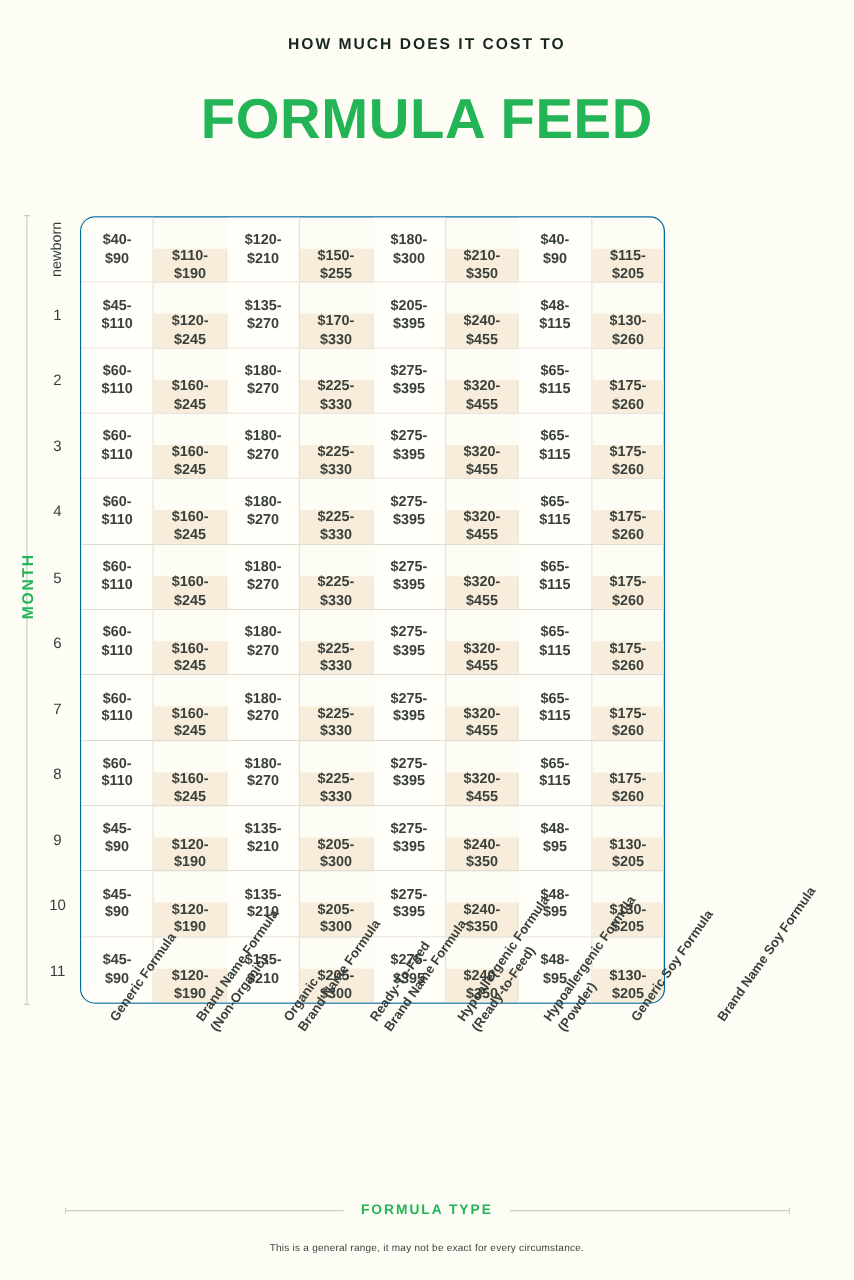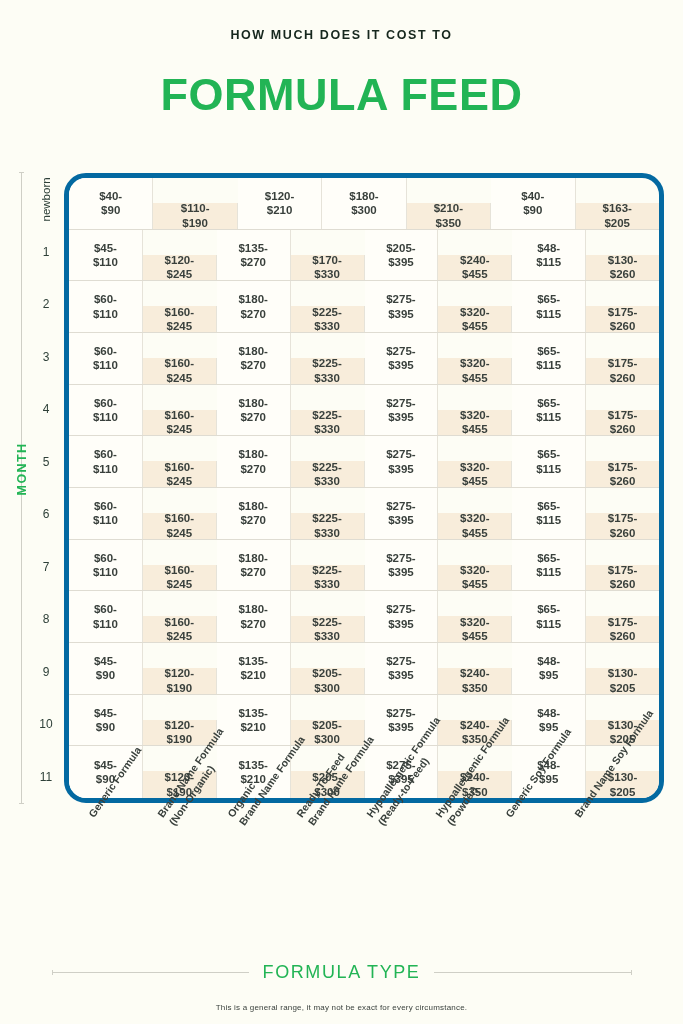--- a/index.html
+++ b/index.html
@@ -96,24 +96,24 @@
   .row-label.vertical {
     writing-mode: vertical-rl;
     transform: rotate(180deg);
     font-size: 11.5px;
   }
 
   
   .grid {
     position: absolute;
     left: 64px; top: 5px;
-    width: 600px; height: 630px;
-    border-radius: 22px;
+    width: 468px; height: 630px;
+    border-radius: 12px;
     overflow: hidden;
-    border: 5px solid #0369a1;
+    border: 1px solid #0369a1;
   }
   .grid-row {
     display: flex;
     height: calc(100% / 12);
     border-bottom: 1px solid #dfdcd2;
   }
   .grid-row:last-child { border-bottom: none; }
 
   .cell {
     flex: 1;
@@ -173,22 +173,22 @@
     position: relative;
   }
   .xaxis .rule::before {
     content: ""; position: absolute; top: -2px;
     width: 1px; height: 5px; background: #cfcfc6;
   }
   .xaxis .rule.left::before  { left: 0; }
   .xaxis .rule.right::before { right: 0; }
 
   .xaxis-title {
-    font-size: 18px;
-    font-weight: normal;
+    font-size: 11px;
+    font-weight: bold;
     letter-spacing: 1.6px;
     color: #22b455;
     white-space: nowrap;
   }
 
   .disclaimer {
     margin-top: 20px;
     font-size: 8px;
     font-weight: normal;
     color: #39403c;
@@ -230,34 +230,38 @@
           <span>$90</span>
         </div>
         <div class="cell tint">
           <span>$110-</span>
           <span>$190</span>
         </div>
         <div class="cell">
           <span>$120-</span>
           <span>$210</span>
         </div>
+        <div class="cell tint">
+          <span>$150-</span>
+          <span>$255</span>
+        </div>
         <div class="cell">
           <span>$180-</span>
           <span>$300</span>
         </div>
         <div class="cell tint">
           <span>$210-</span>
           <span>$350</span>
         </div>
         <div class="cell">
           <span>$40-</span>
           <span>$90</span>
         </div>
         <div class="cell tint">
-          <span>$163-</span>
+          <span>$115-</span>
           <span>$205</span>
         </div>
       </div>
       <div class="grid-row">
         <div class="cell">
           <span>$45-</span>
           <span>$110</span>
         </div>
         <div class="cell tint">
           <span>$120-</span>

